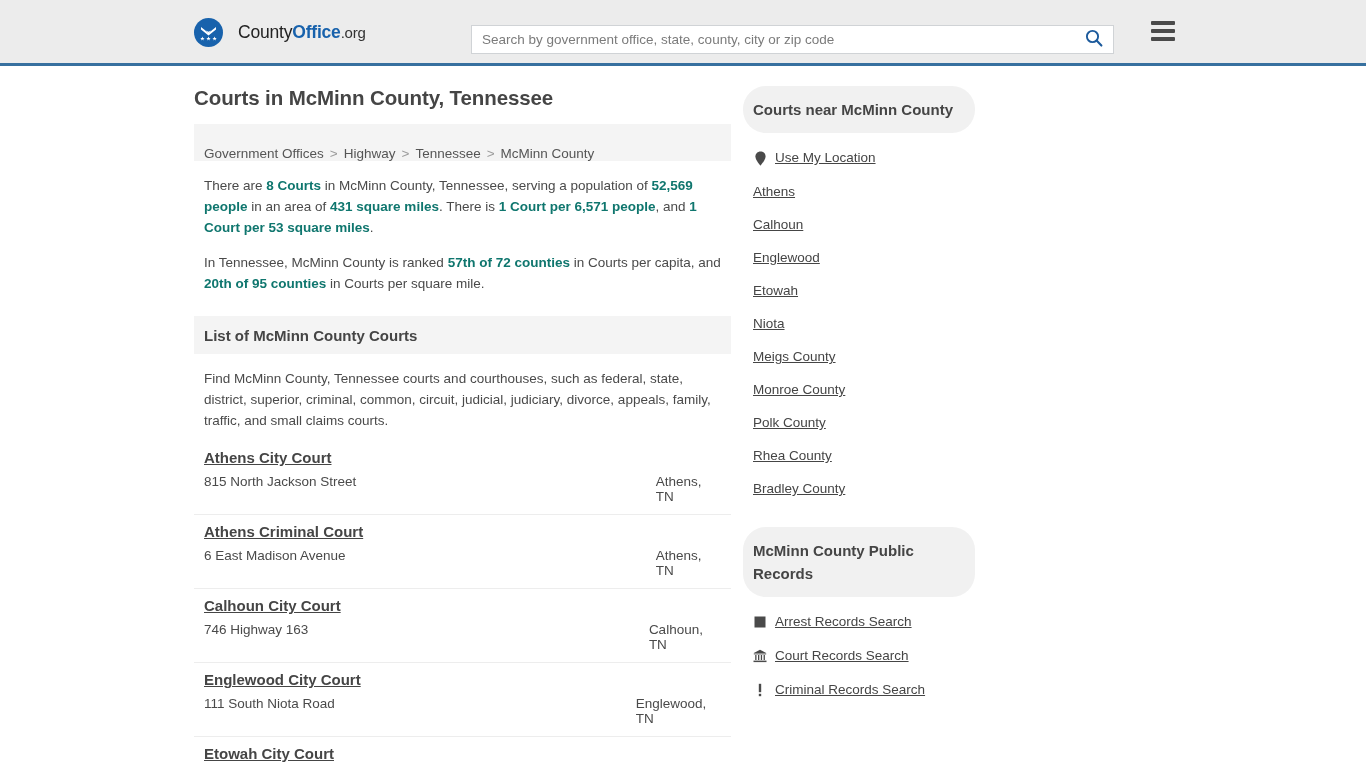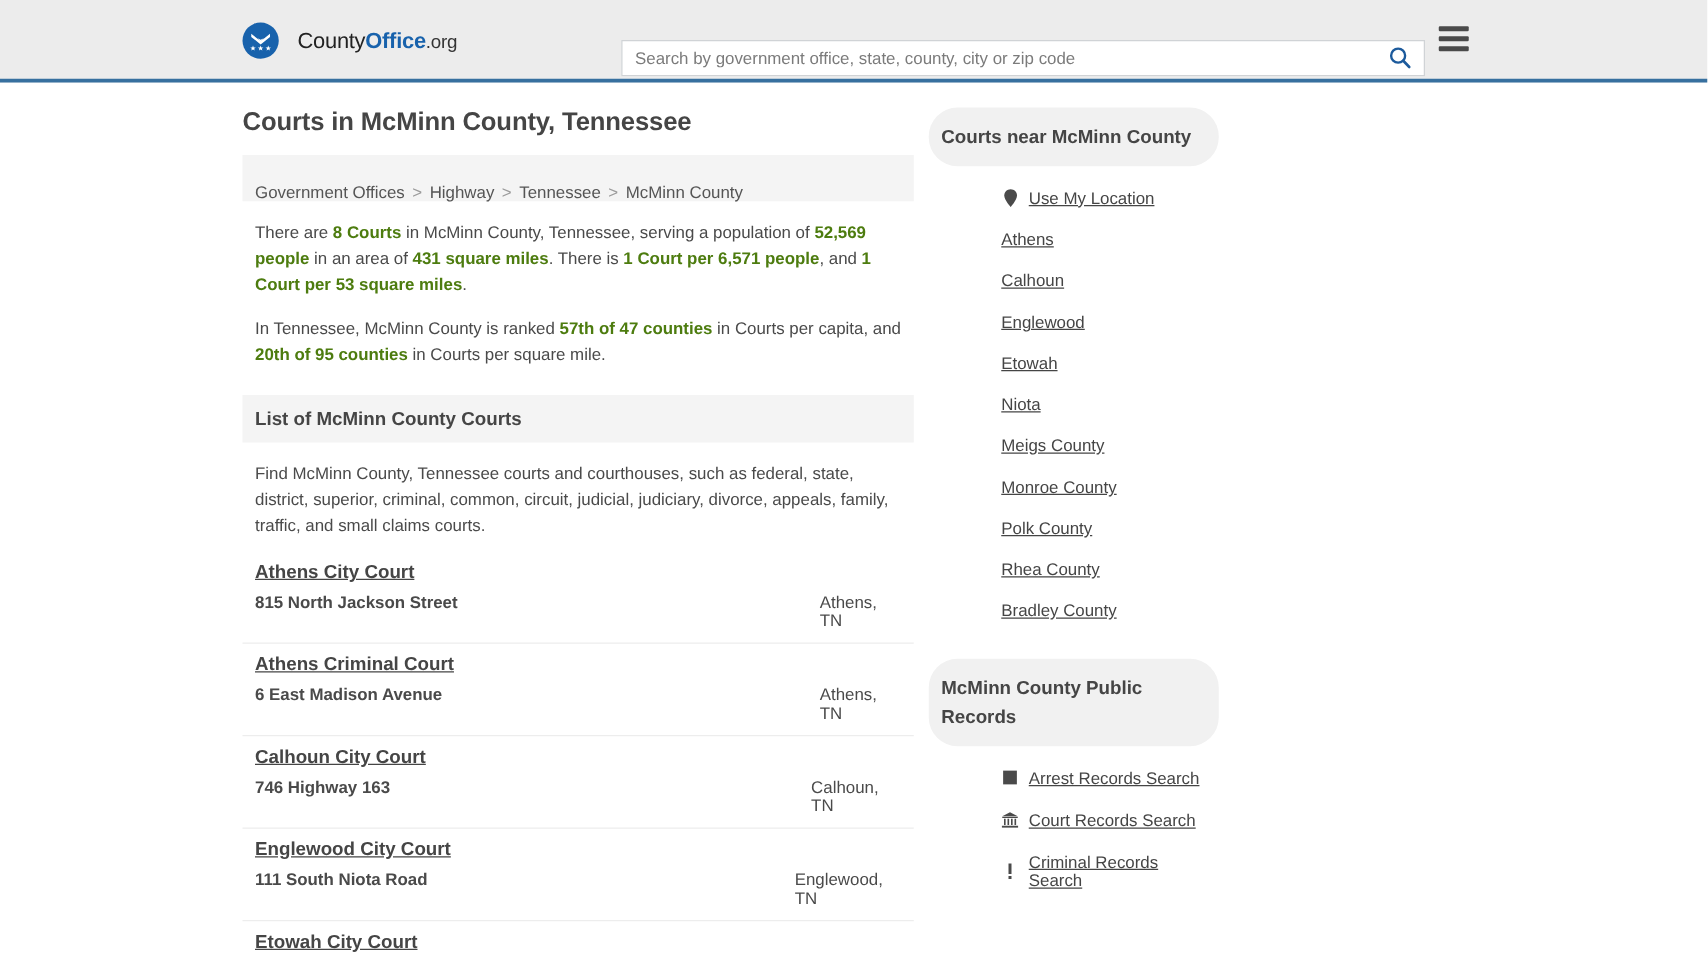--- a/index.html
+++ b/index.html
@@ -41,24 +41,24 @@
     font-size: 17.5px;
     letter-spacing: -0.2px;
     white-space: nowrap;
     color: #222222;
   }
   .logo-text .b { color: #1862ac; font-weight: bold; }
   .logo-text .org { color: #333333; font-size: 15px; }
 
   .search-area {
     position: absolute;
-    left: 497px; top: 17px;
+    left: 471px; top: 17px;
     width: 643px; height: 44px;
     display: flex;
-    align-items: flex-end;
+    align-items: center;
   }
   .search-box {
     position: relative;
     width: 643px; height: 29px;
     background: #ffffff;
     border: 1px solid #d0d3d6;
   }
   .search-box input {
     position: absolute;
     left: 0; top: 0;
@@ -149,21 +149,21 @@
   .breadcrumb .current { color: #555555; }
 
   
   .intro {
     padding: 14px 10px 4px 10px;
     font-size: 13.5px;
     line-height: 21px;
     color: #4a4a4a;
   }
   .intro p { margin: 0 0 14px 0; }
-  .intro b { color: #4d7c0f; font-weight: bold; }
+  .intro b { color: #0f766e; font-weight: bold; }
 
   
   .section-head {
     background: #f4f4f4;
     height: 38px;
     display: flex;
     align-items: center;
     padding: 0 10px;
     font-size: 15px;
     font-weight: bold;
@@ -192,43 +192,42 @@
     text-decoration: underline;
     display: inline-block;
     margin-bottom: 8px;
     cursor: pointer;
   }
   .court-detail {
     display: flex;
     font-size: 13.5px;
     color: #4a4a4a;
   }
-  .court-addr { width: 466px; font-weight: bold; }
+  .court-addr { width: 466px; }
   .court-city { }
 
   
   .side-panel-head {
     background: #f1f1f1;
     padding: 12px 10px;
     font-size: 15px;
     font-weight: bold;
     color: #454545;
     line-height: 23px;
     border-radius: 23px;
   }
   .side-links {
     padding: 8px 10px 6px 10px;
   }
   .side-link-row {
     display: flex;
-    align-items: center;
+    align-items: flex-start;
     gap: 8px;
     padding: 9px 0;
     font-size: 13.5px;
-    margin-left: 48px;
   }
   .side-link-row a {
     color: #454545;
     text-decoration: underline;
     cursor: pointer;
   }
   .side-icon {
     width: 14px; height: 16px;
     display: inline-flex;
     align-items: center;
@@ -288,21 +287,21 @@
         <span class="sep">&gt;</span>
         <a>Highway</a>
         <span class="sep">&gt;</span>
         <a>Tennessee</a>
         <span class="sep">&gt;</span>
         <span class="current">McMinn County</span>
       </div>
 
       <div class="intro">
         <p><span>There are </span><b>8 Courts</b><span> in McMinn County, Tennessee, serving a population of </span><b>52,569 people</b><span> in an area of </span><b>431 square miles</b><span>. There is </span><b>1 Court per 6,571 people</b><span>, and </span><b>1 Court per 53 square miles</b><span>.</span></p>
-        <p><span>In Tennessee, McMinn County is ranked </span><b>57th of 47 counties</b><span> in Courts per capita, and </span><b>20th of 95 counties</b><span> in Courts per square mile.</span></p>
+        <p><span>In Tennessee, McMinn County is ranked </span><b>57th of 72 counties</b><span> in Courts per capita, and </span><b>20th of 95 counties</b><span> in Courts per square mile.</span></p>
       </div>
 
       <div class="section-head">List of McMinn County Courts</div>
       <div class="section-desc">Find McMinn County, Tennessee courts and courthouses, such as federal, state, district, superior, criminal, common, circuit, judicial, judiciary, divorce, appeals, family, traffic, and small claims courts.</div>
 
       <div class="court-list">
         <div class="court-row">
           <a class="court-name">Athens City Court</a>
           <div class="court-detail">
             <span class="court-addr">815 North Jackson Street</span>

